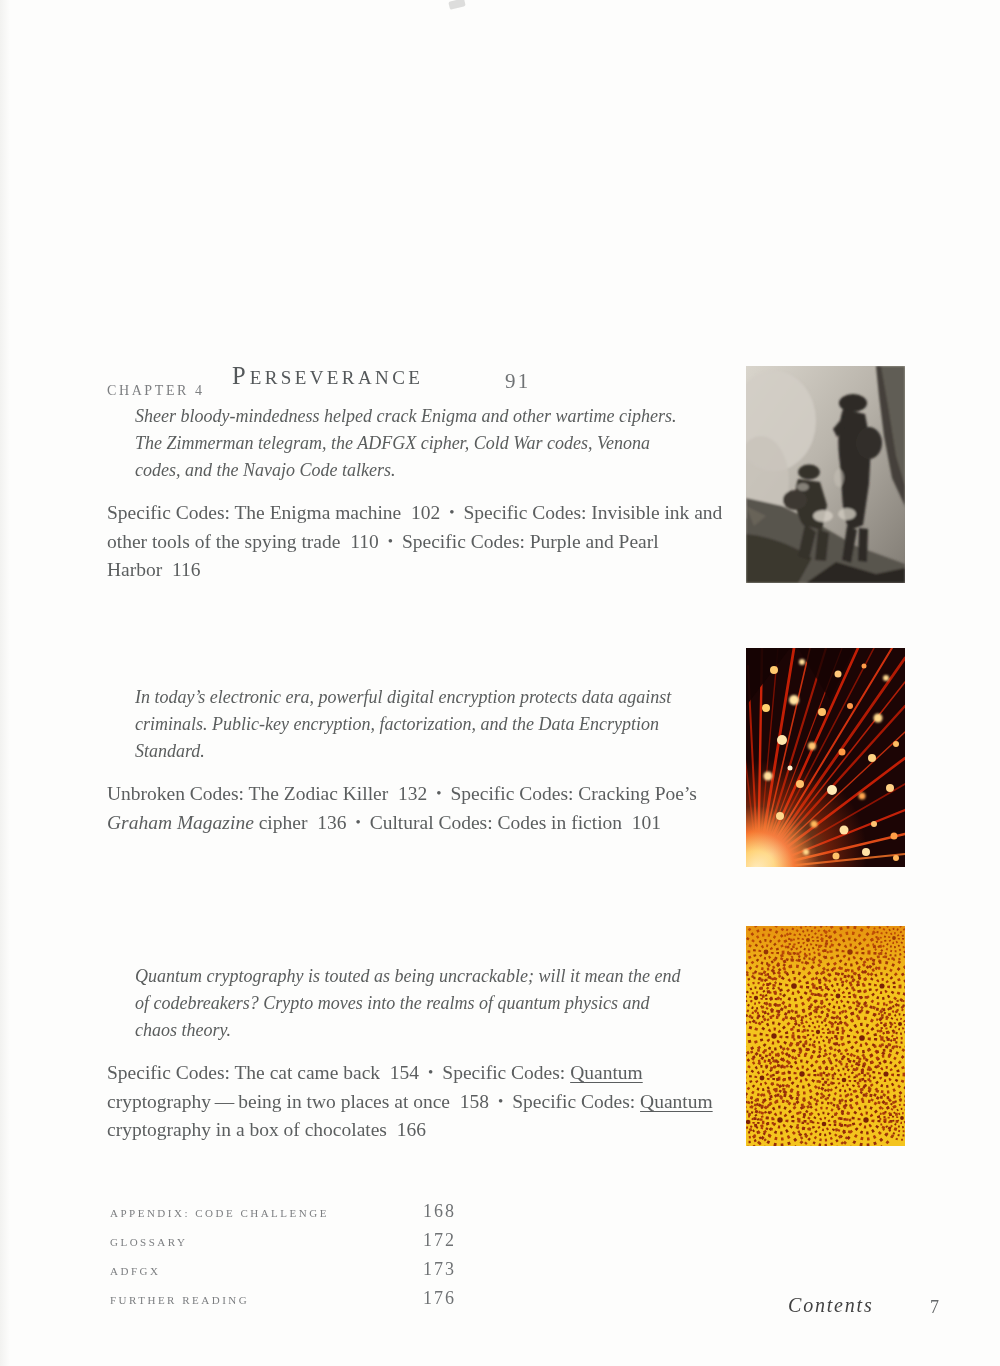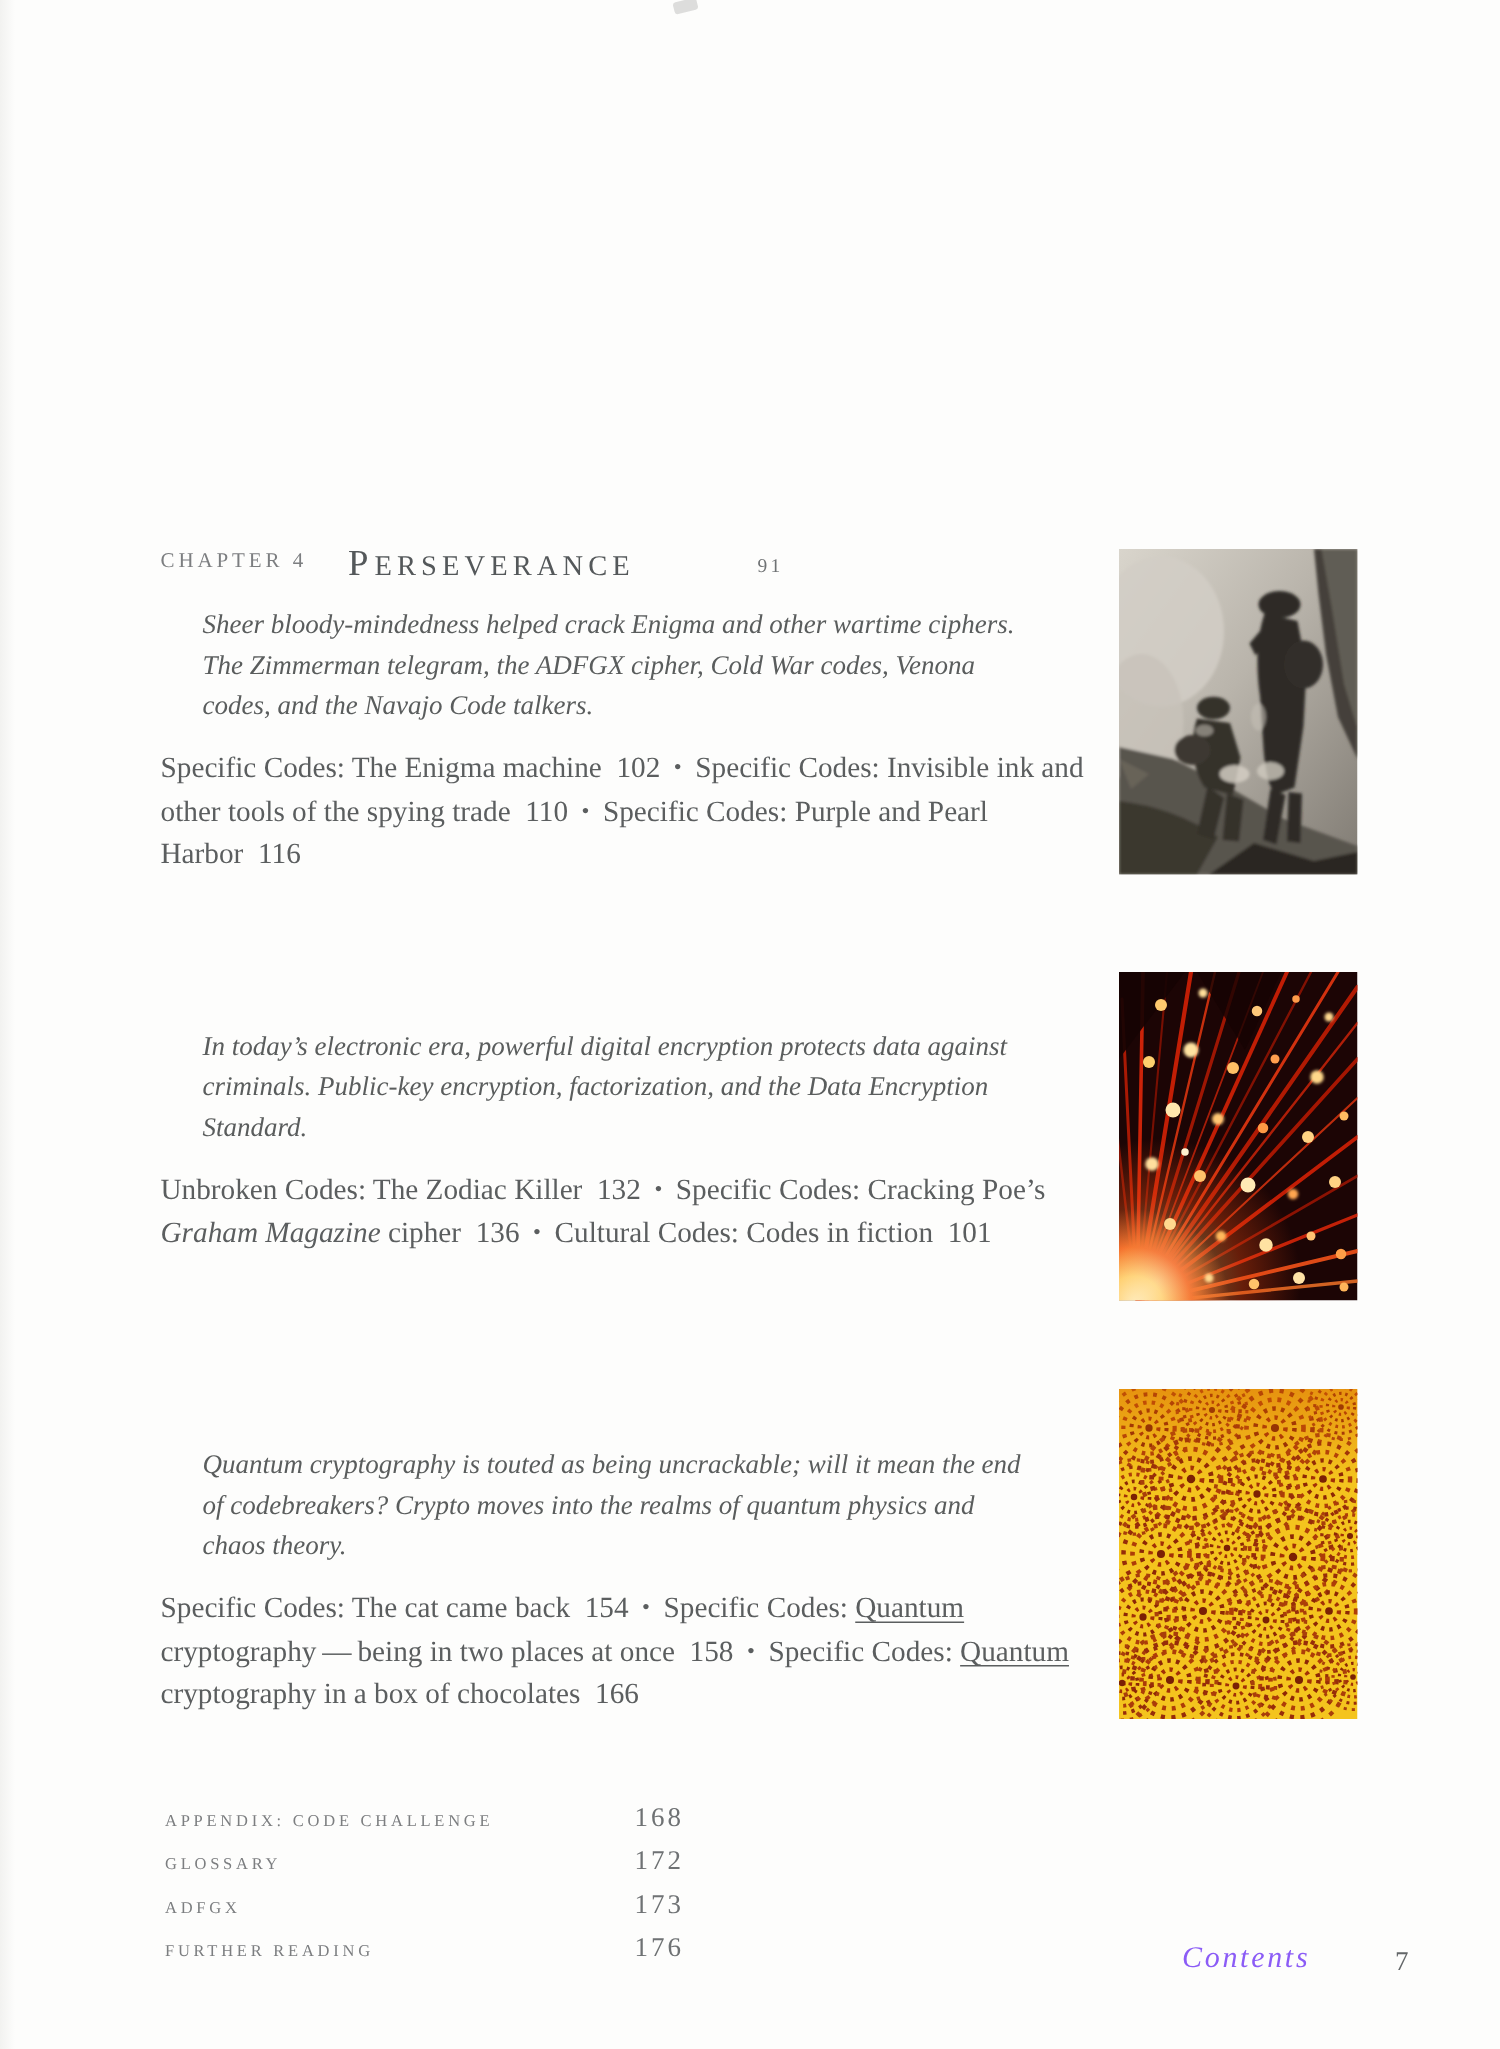--- a/index.html
+++ b/index.html
@@ -11,24 +11,24 @@
   .scan-tick{position:absolute;left:449px;top:0;width:16px;height:8px;background:#d4d4d3;
     transform:rotate(-14deg);border-radius:2px;opacity:.8;}
 
   
   .chapter{position:absolute;left:107px;width:618px;}
   .ch-0{top:362px;height:235px;}
   .ch-1{top:643px;height:215px;}
   .ch-2{top:922px;height:235px;}
 
   .chapter-head{position:relative;height:27px;}
-  .chapter-label{position:absolute;left:0;top:5px;font-size:14px;letter-spacing:2.6px;color:#7c7e80;}
+  .chapter-label{position:absolute;left:0;top:21px;font-size:14px;letter-spacing:2.6px;color:#7c7e80;}
   .chapter-title{position:absolute;left:125px;top:0;font-size:19px;letter-spacing:3.4px;color:#54585a;text-transform:uppercase;}
   .chapter-title::first-letter{font-size:24.5px;letter-spacing:4px;}
-  .chapter-page{position:absolute;top:7px;font-size:13px;letter-spacing:2.2px;color:#6f7274;}
+  .chapter-page{position:absolute;top:7px;font-size:21px;letter-spacing:2.2px;color:#6f7274;}
   .ch-0 .chapter-page{left:398px;}
   .ch-1 .chapter-page{left:301px;}
   .ch-2 .chapter-page{left:306px;}
 
   .chapter-summary{position:absolute;left:28px;top:41px;width:552px;margin:0;
     font-style:italic;font-size:18px;line-height:27px;color:#5a5d5d;}
   .chapter-codes{position:absolute;left:0;top:136px;width:618px;margin:0;
     font-size:19.5px;line-height:28px;color:#5b5e5f;}
   .seg-normal{}
   .seg-italic{font-style:italic;}
@@ -43,21 +43,21 @@
   .thumb-2{top:926px;height:220px;}
 
   
   .back-matter{position:absolute;left:110px;top:1201px;width:420px;list-style:none;margin:0;padding:0;}
   .bm-row{display:flex;align-items:baseline;height:29px;}
   .bm-label{width:313px;font-size:11px;letter-spacing:2.5px;color:#7c7e80;}
   .bm-page{font-size:18px;letter-spacing:2px;color:#6f7274;}
 
   
   .footer-contents{position:absolute;left:788px;top:1294px;font-style:italic;
-    font-size:20px;letter-spacing:1.8px;color:#8b5cf6;}
+    font-size:20px;letter-spacing:1.8px;color:#404040;}
   .footer-page{position:absolute;left:930px;top:1297px;font-size:18px;color:#646769;}
 </style>
 </head>
 <body>
 
 <div class="page">
 
   <div class="scan-tick"></div>
 
   <section class="chapter ch-0">

